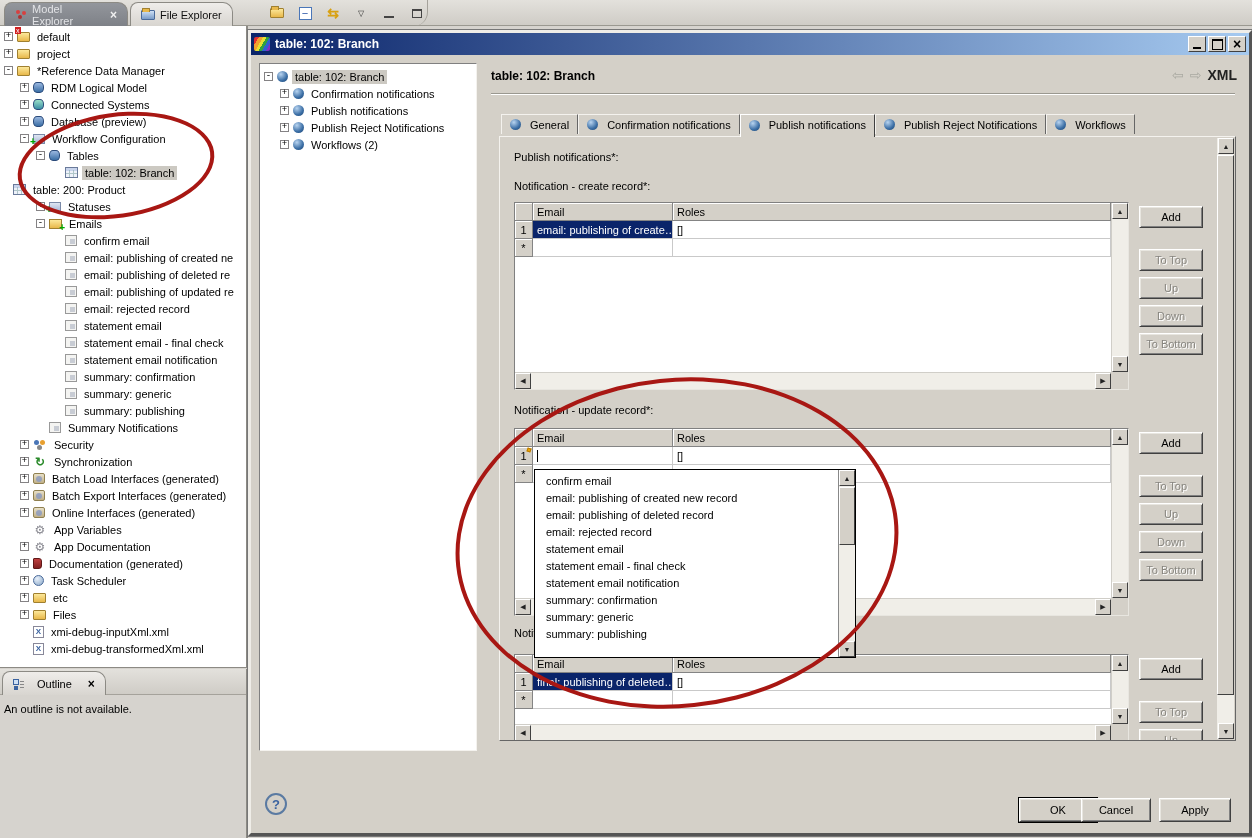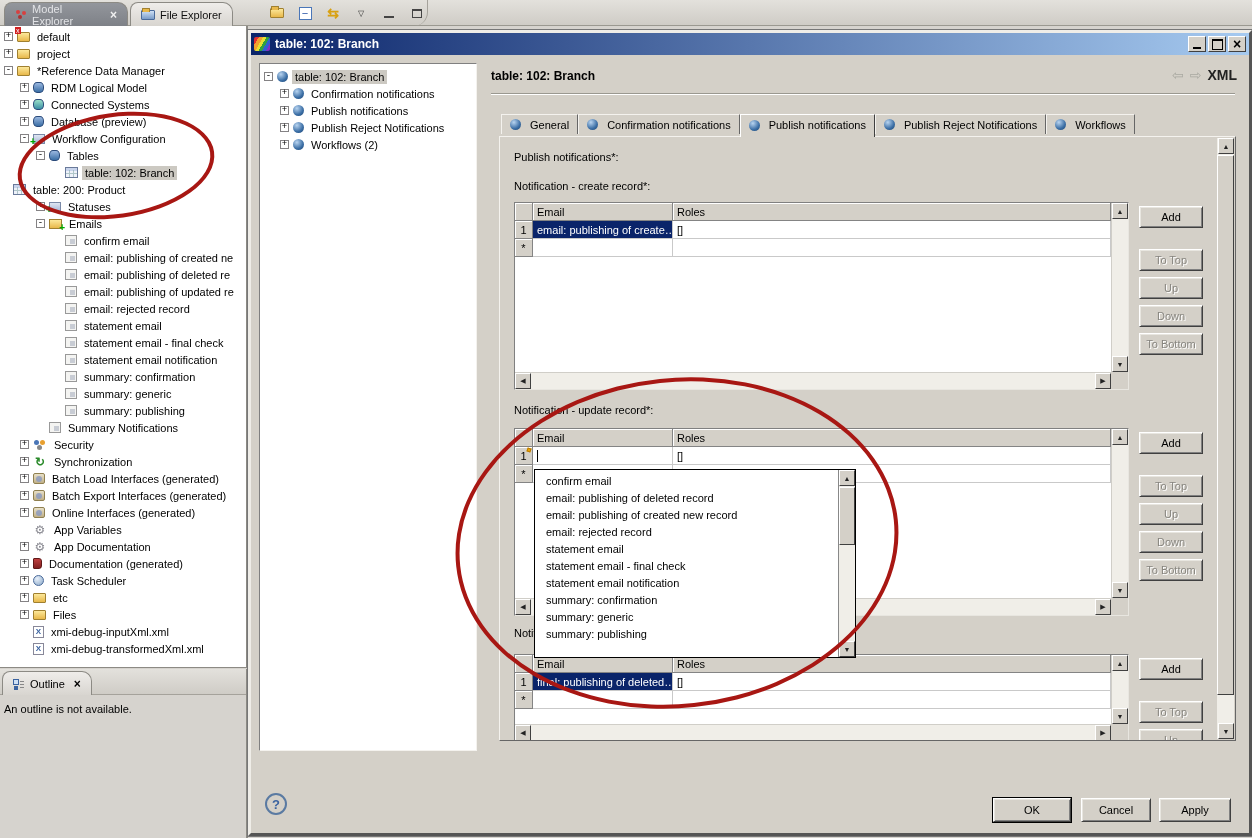--- a/index.html
+++ b/index.html
@@ -60,21 +60,21 @@
   .ti-gears::after { content:"\2699"; }
   .ti-doc { width:9px; height:11px; background:linear-gradient(#c04040,#802020); border:1px solid #601818; border-radius:1px 3px 3px 1px; }
   .ti-clock { width:11px; height:11px; border-radius:50%; background:radial-gradient(circle at 35% 30%, #e8f0fa, #8aa8c8); border:1px solid #4a6a9a; }
   .ti-xml { width:11px; height:12px; background:#fff; border:1px solid #889; color:#3b63a0; font-weight:bold; font-size:8px; }
   .ti-xml::after { content:"X"; }
   .ti-sphere { width:11px; height:11px; border-radius:50%; background:radial-gradient(circle at 35% 30%, #b8d4f0, #3b6ea5 60%, #1c4370); }
 
   
   .outline-view { position:absolute; left:0; top:669px; width:248px; height:169px; border-right:2px solid #8c8a84; background:#d6d3ce; }
   .otabstrip { position:relative; height:26px; background:linear-gradient(#e3e1dc,#cfccc6); border-bottom:1px solid #a5a29b; }
-  .otab { position:absolute; left:2px; top:2px; height:24px; display:flex; align-items:center; gap:5px; padding:0 10px; border:1px solid #8c8a84; border-bottom:none; border-radius:8px 10px 0 0; background:linear-gradient(#efedea,#d8d5d0); }
+  .otab { position:absolute; left:2px; top:2px; height:24px; display:flex; align-items:center; gap:12px; padding:0 10px; border:1px solid #8c8a84; border-bottom:none; border-radius:8px 10px 0 0; background:linear-gradient(#efedea,#d8d5d0); }
   .oicon { width:12px; height:12px; position:relative; }
   .oicon::before { content:""; position:absolute; left:0; top:1px; width:4px; height:4px; border:1px solid #3b63a0; background:#cfe0f5; box-shadow:0 6px 0 -1px #3b63a0; }
   .oicon::after { content:""; position:absolute; left:7px; top:3px; width:4px; height:1px; background:#888; box-shadow:0 3px 0 #888, 0 6px 0 #888; }
   .omsg { padding:8px 4px; }
 
   
   .dialog { position:absolute; left:248px; top:30px; width:1004px; height:806px; background:#d4d0c8; border:3px solid; border-color:#efede8 #555 #555 #efede8; box-shadow:0 0 0 1px #777; }
   .titlebar { position:absolute; left:0; top:0; right:0; height:22px; background:linear-gradient(90deg,#0a246a,#a6caf0); display:flex; align-items:center; padding:0 3px; color:#fff; font-weight:bold; font-size:12px; gap:5px; }
   .dlg-icon { width:16px; height:14px; background:linear-gradient(120deg,#e03030 0 20%,#f0a030 0 38%,#e8e030 0 52%,#30a040 0 66%,#3060d0 0 82%,#8030c0 0); border-radius:2px; flex:none; }
   .tb-btns { margin-left:auto; display:flex; gap:2px; }
@@ -130,21 +130,21 @@
   .dd-list { position:absolute; left:0; top:0; right:17px; bottom:0; overflow:hidden; padding-top:2px; }
   .dd-item { height:17px; display:flex; align-items:center; padding:0 2px 0 8px; white-space:nowrap; }
   .dd-item span { padding:1px 3px; }
   .dd-item.hl span { background:#d4d0c8; }
   .dd-vsb { position:absolute; right:0; top:0; bottom:0; width:17px; background:#f0eee8; border-left:1px solid #888; }
 
   
   .help-btn { position:absolute; left:14px; top:760px; width:22px; height:22px; border-radius:50%; border:2px solid #5a7aa2; color:#3b63a0; font-weight:bold; font-size:13px; display:flex; align-items:center; justify-content:center; background:#d4d0c8; }
   .footbtn { position:absolute; top:765px; height:24px; background:#d4d0c8; border:1px solid; border-color:#fff #404040 #404040 #fff; box-shadow:inset 1px 1px 0 #e8e6e0, inset -1px -1px 0 #808080; display:flex; align-items:center; justify-content:center; }
   .footbtn.default { outline:1px solid #000; }
-  .btn-ok { left:742px; width:78px; } .btn-cancel { left:830px; width:70px; } .btn-apply { left:908px; width:72px; }
+  .btn-ok { left:768px; width:78px; } .btn-cancel { left:830px; width:70px; } .btn-apply { left:908px; width:72px; }
 
   
   .ellipse { position:absolute; border:4px solid #a81713; border-radius:50%; z-index:100; pointer-events:none; }
   .e1 { left:17px; top:113px; width:198px; height:105px; transform:rotate(-8deg); }
   .e2 { left:455px; top:378px; width:444px; height:330px; transform:rotate(-6deg); }
 </style>
 </head>
 <body>
 
 <div id="root">
@@ -560,24 +560,24 @@
         <div class="sidebtn disabled" style="left: 639px; top: 422px;">To Bottom</div>
         <div class="sidebtn" style="left: 639px; top: 521px;">Add</div>
         <div class="sidebtn disabled" style="left: 639px; top: 564px;">To Top</div>
         <div class="sidebtn disabled" style="left: 639px; top: 592px;">Up</div>
         <div class="dropdown">
           <div class="dd-list">
             <div class="dd-item">
               <span>confirm email</span>
             </div>
             <div class="dd-item">
+              <span>email: publishing of created new record</span>
+            </div>
+            <div class="dd-item">
               <span>email: publishing of deleted record</span>
-            </div>
-            <div class="dd-item">
-              <span>email: publishing of created new record</span>
             </div>
             <div class="dd-item">
               <span>email: rejected record</span>
             </div>
             <div class="dd-item">
               <span>statement email</span>
             </div>
             <div class="dd-item">
               <span>statement email - final check</span>
             </div>

